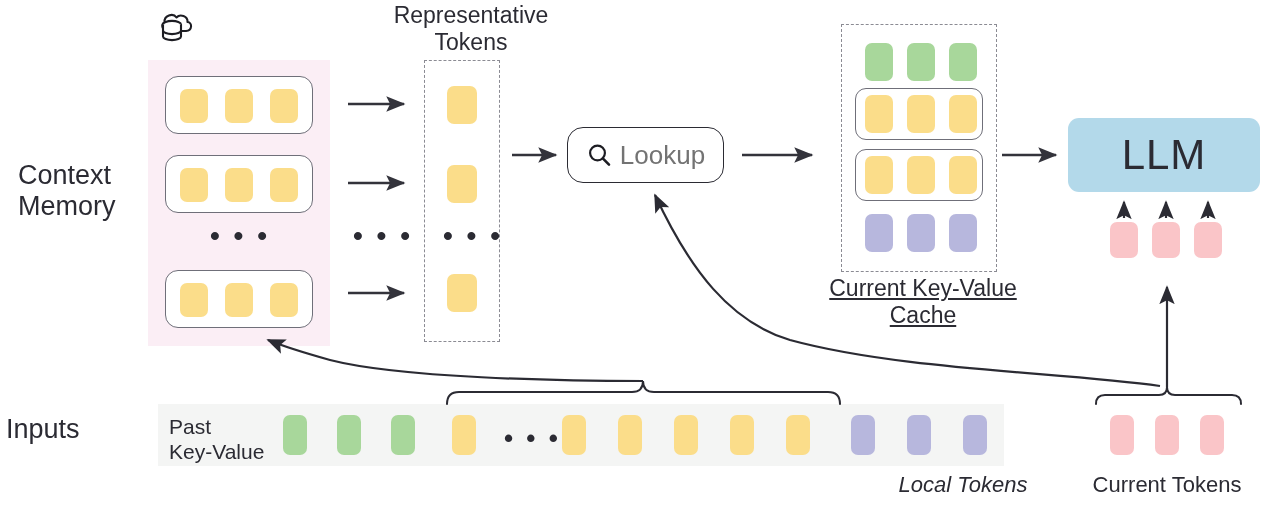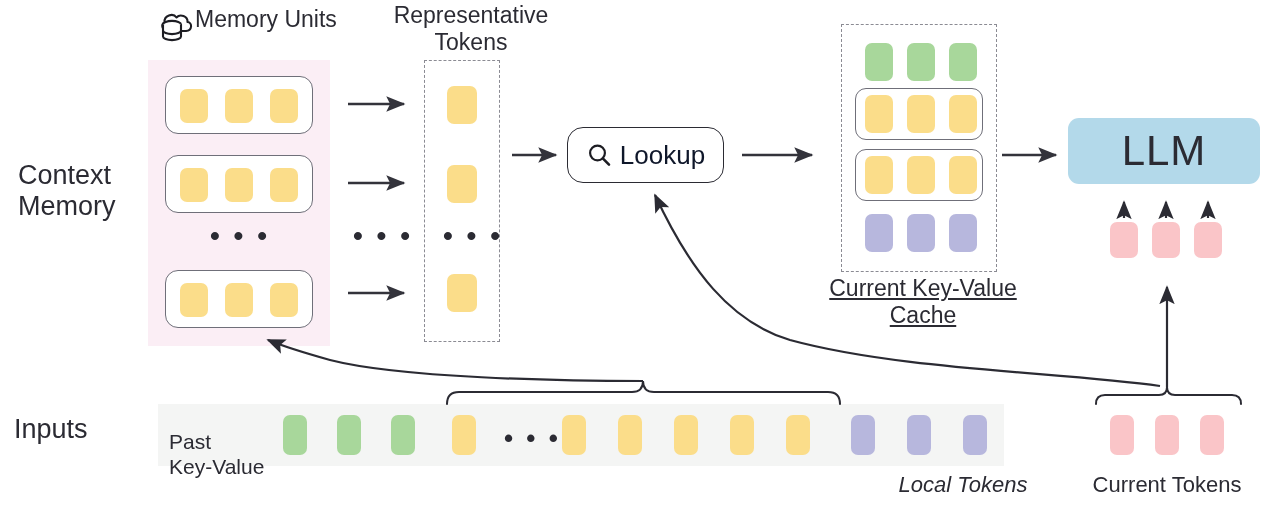--- a/index.html
+++ b/index.html
@@ -23,21 +23,21 @@
     white-space:pre;
   }
 
   
   #label-context-memory{
     left:18px; top:160px;
     font-size:27px;
     text-align:left;
   }
   #label-inputs{
-    left:14px; top:414px;
+    left:6px; top:414px;
     font-size:27px;
   }
 
   
   #label-memory-units{
     left:195px; top:6px;
     font-size:23px;
   }
   #label-representative-tokens{
     left:386px; top:2px;
@@ -121,21 +121,21 @@
     width:157px; height:56px;
     border:1.8px solid #2b2b33;
     border-radius:16px;
     background:#ffffff;
     box-sizing:border-box;
     display:flex;
     align-items:center;
     justify-content:center;
     gap:7px;
   }
-  #lookup-label{font-size:26px;color:#0f172a;}
+  #lookup-label{font-size:26px;color:#737373;}
 
   
   #current-kv-box{
     left:841px; top:24px;
     width:156px; height:248px;
     border:1.8px solid #8b8b93;
     border-style:dashed;
     box-sizing:border-box;
   }
   .kv-row{position:absolute;left:863px;width:112px;height:42px;}
@@ -154,40 +154,40 @@
     border-radius:11px;
     background:#fff;
     box-sizing:border-box;
   }
   #kv-frame-1{top:88px;}
   #kv-frame-2{top:149px;}
 
   
   #llm-box{
     left:1068px; top:118px;
-    width:192px; height:66px;
+    width:192px; height:74px;
     background:#b3d9ea;
     border-radius:11px;
     display:flex;align-items:center;justify-content:center;
   }
   #llm-label{font-size:42px;color:#2b2b33;letter-spacing:1px;}
 
   .llm-tok{width:28px;height:36px;top:222px;}
   #llm-tok-1{left:1110px;}
   #llm-tok-2{left:1152px;}
   #llm-tok-3{left:1194px;}
 
   
   #inputs-strip{
     left:158px; top:404px;
     width:846px; height:62px;
     background:#f4f5f4;
   }
   #label-past-key-value{
-    left:169px; top:430px;
+    left:169px; top:415px;
     font-size:21px;
     line-height:1.18;
   }
   .in-tok{width:24px;height:40px;top:415px;}
 
   .bottom-label{
     position:absolute;
     font-size:22px;
     text-align:center;
     color:#2b2b33;
@@ -209,21 +209,20 @@
   <div class="txt" id="label-inputs">Inputs</div>
 
   <div class="abs" id="memory-units-icon">
     <svg width="46" height="46" viewBox="0 0 46 46">
       <path d="M12 27 C5 27 3.5 21 7.5 18.5 C6.8 11.5 16 8.5 19.5 13.5 C23 9.5 31 12 30.5 18 C35.5 18.5 35.5 26.5 29 27 Z" fill="none" stroke="#1d1d23" stroke-width="2.1" stroke-linejoin="round"></path>
       <ellipse cx="15" cy="20.5" rx="9" ry="3.6" fill="#ffffff" stroke="#1d1d23" stroke-width="2.1"></ellipse>
       <path d="M6 20.5 V32.5 C6 34.5 10 36.1 15 36.1 C20 36.1 24 34.5 24 32.5 V20.5" fill="#ffffff" stroke="#1d1d23" stroke-width="2.1" stroke-linejoin="round"></path>
       <path d="M6 26.5 C6 28.5 10 30.1 15 30.1 C20 30.1 24 28.5 24 26.5" fill="none" stroke="#1d1d23" stroke-width="2.1"></path>
     </svg>
   </div>
-  <div class="txt" id="label-memory-units">Memory Units</div>
 
   <div class="txt" id="label-representative-tokens">Representative Tokens</div>
 
   <div class="abs" id="context-memory-panel"></div>
 
   <div class="memory-unit" id="memory-unit-1">
     <div class="tok tok-yellow mu-tok c1"></div>
     <div class="tok tok-yellow mu-tok c2"></div>
     <div class="tok tok-yellow mu-tok c3"></div>
   </div>

